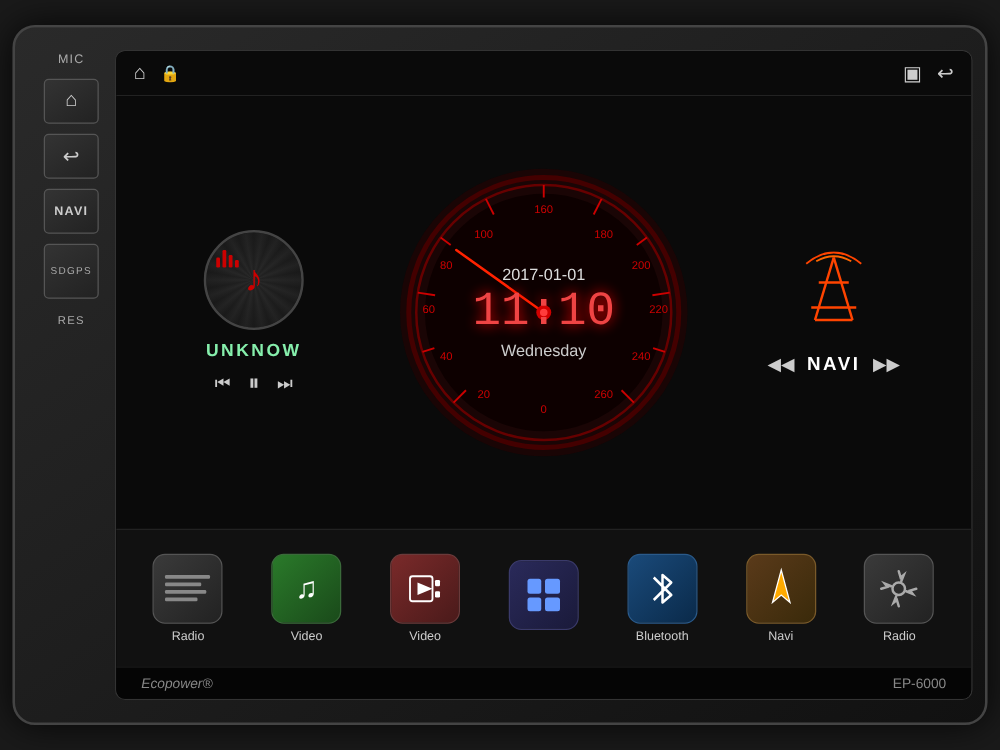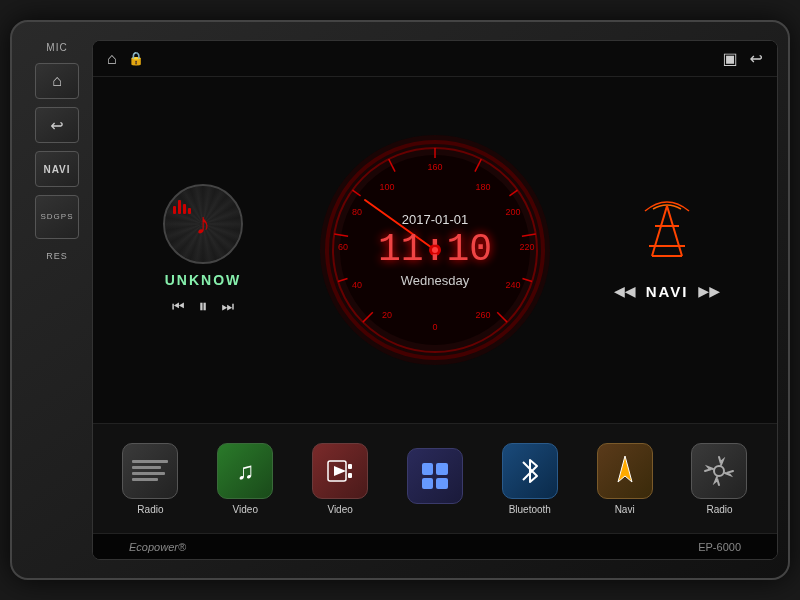--- a/index.html
+++ b/index.html
@@ -408,21 +408,21 @@
       text-align: center;
     }
 
     
     .brand-bar {
       height: 26px;
       background: #050505;
       display: flex;
       align-items: center;
       justify-content: space-between;
-      padding: 0 36px;
+      padding: 0 20px;
       border-top: 1px solid #222;
     }
 
     .brand-name {
       color: #888;
       font-size: 11px;
       font-style: italic;
     }
 
     .brand-model {

